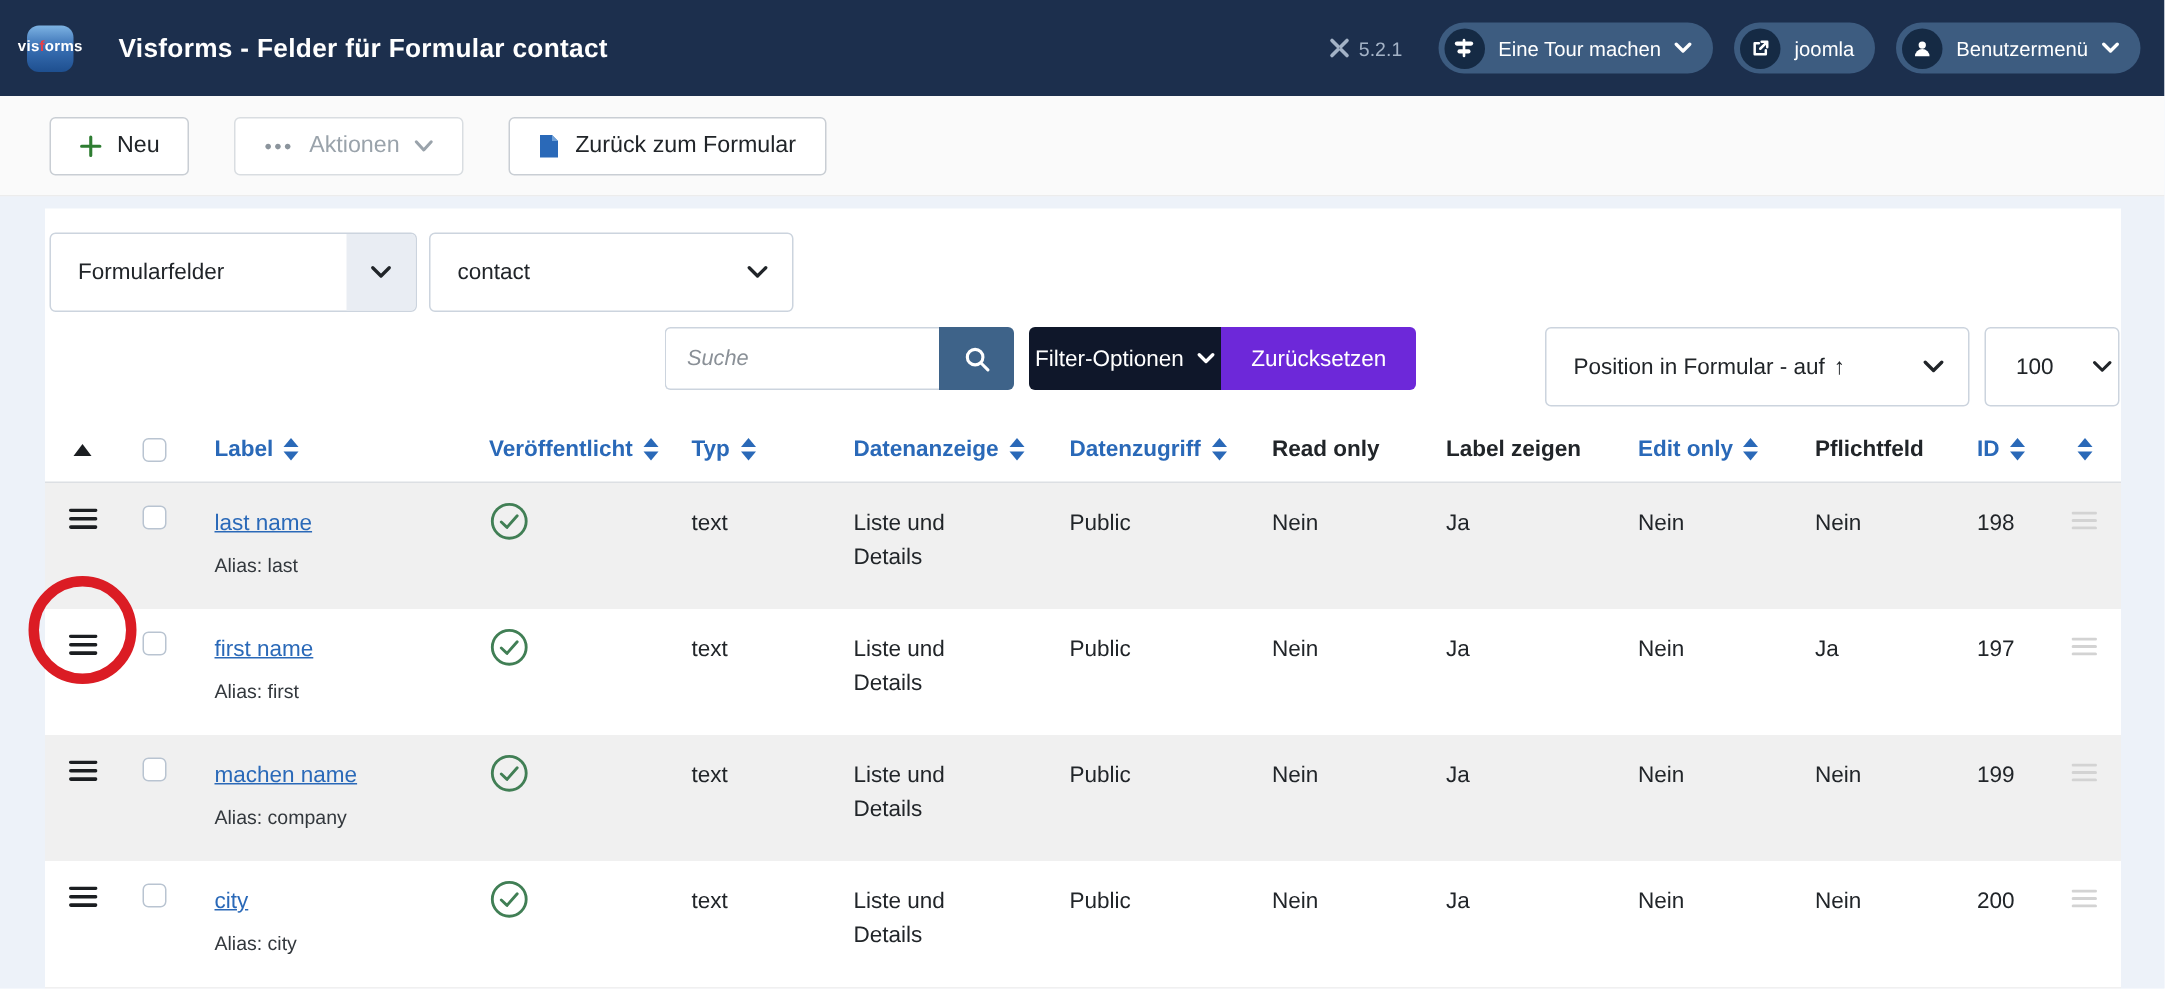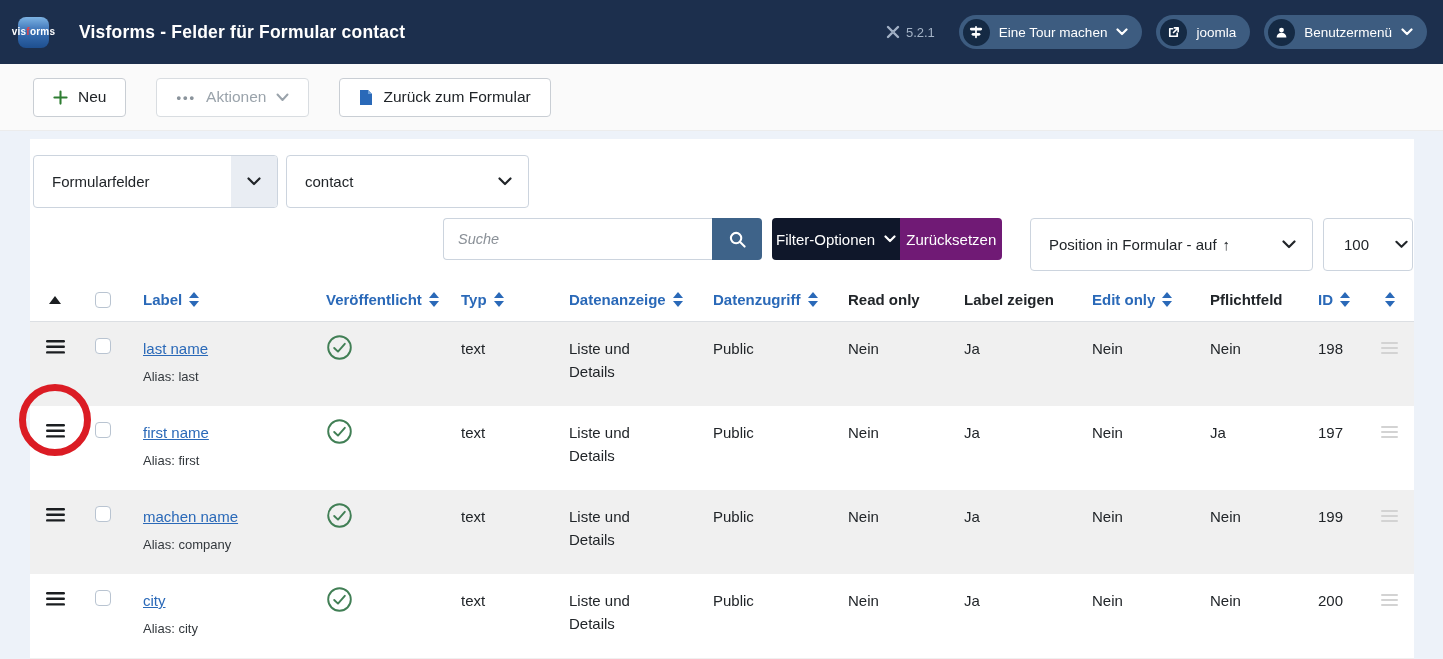--- a/index.html
+++ b/index.html
@@ -34,27 +34,27 @@
 
   .filter-row { display:flex; gap:8px; padding:16px 0 0 3px; }
   .sel { height:53px; border:1px solid #ccd4de; border-radius:4px; background:#fff; display:flex; align-items:center;
          font-size:15px; color:#212529; cursor:pointer; position:relative; }
   .sel .val { padding:0 14px 0 18px; flex:1 1 auto; white-space:nowrap; }
   .sel .chev { width:46px; height:100%; display:flex; align-items:center; justify-content:center; flex:0 0 auto; }
   .sel.strip .chev { background:#e9edf3; border-radius:0 3px 3px 0; }
   .sel.w1 { width:245px; } .sel.w2 { width:243px; }
 
   .search-row { display:flex; margin-top:10px; height:42px; padding-left:413px; padding-right:1px; }
-  .search-input { width:269px; height:42px; border:1px solid #ccd4de; border-right:none; border-radius:4px 0 0 4px;
+  .search-input { width:183px; height:42px; border:1px solid #ccd4de; border-right:none; border-radius:4px 0 0 4px;
                   padding:0 14px; font-size:14.5px; font-family:inherit; color:#212529; outline:none; }
   .search-input::placeholder { font-style:italic; color:#8a9097; }
   .search-btn { width:50px; height:42px; background:#3e6389; border:none; border-radius:0 4px 4px 0; display:flex; align-items:center; justify-content:center; cursor:pointer; }
   .fbtn { height:42px; border:none; color:#fff; font-size:15px; font-family:inherit; display:flex; align-items:center; gap:9px; cursor:pointer; }
   .fbtn.options { margin-left:10px; background:#0f172a; border-radius:4px 0 0 4px; padding:0 4px; }
-  .fbtn.reset   { background:#701a75; border-radius:0 4px 4px 0; padding:0 6px; }
+  .fbtn.reset   { background:#6d28d9; border-radius:0 4px 4px 0; padding:0 20px; }
   .sel.sort { margin-left:auto; width:283px; }
   .sel.size { margin-left:10px; width:90px; }
   .sel.size .val { padding-left:20px; }
   .sort-arrow-up { font-weight:700; margin-left:6px; }
 
   
   .table { margin-top:18px; }
   .tgrid { display:grid; grid-template-columns:50px 48px 183px 135px 108px 144px 135px 116px 128px 118px 108px 62px 1fr; }
   .thead { height:44px; align-items:center; border-bottom:1px solid #dcdfe3; font-size:15px; font-weight:700; color:#212529; }
   .hcell { padding-left:15px; display:flex; align-items:center; }

